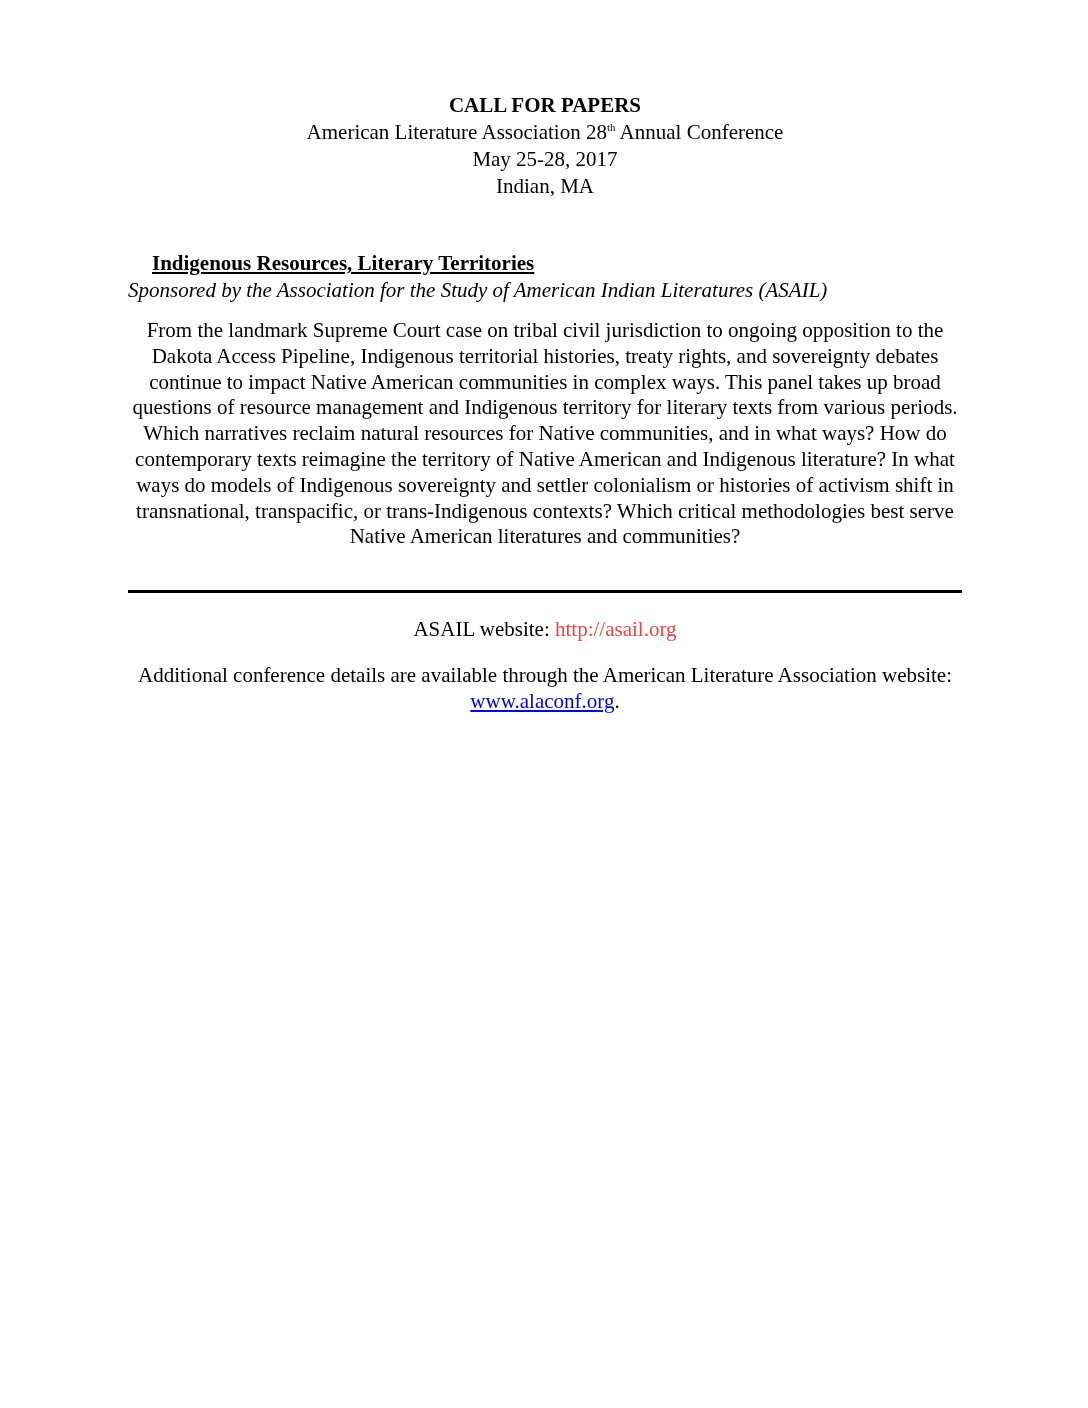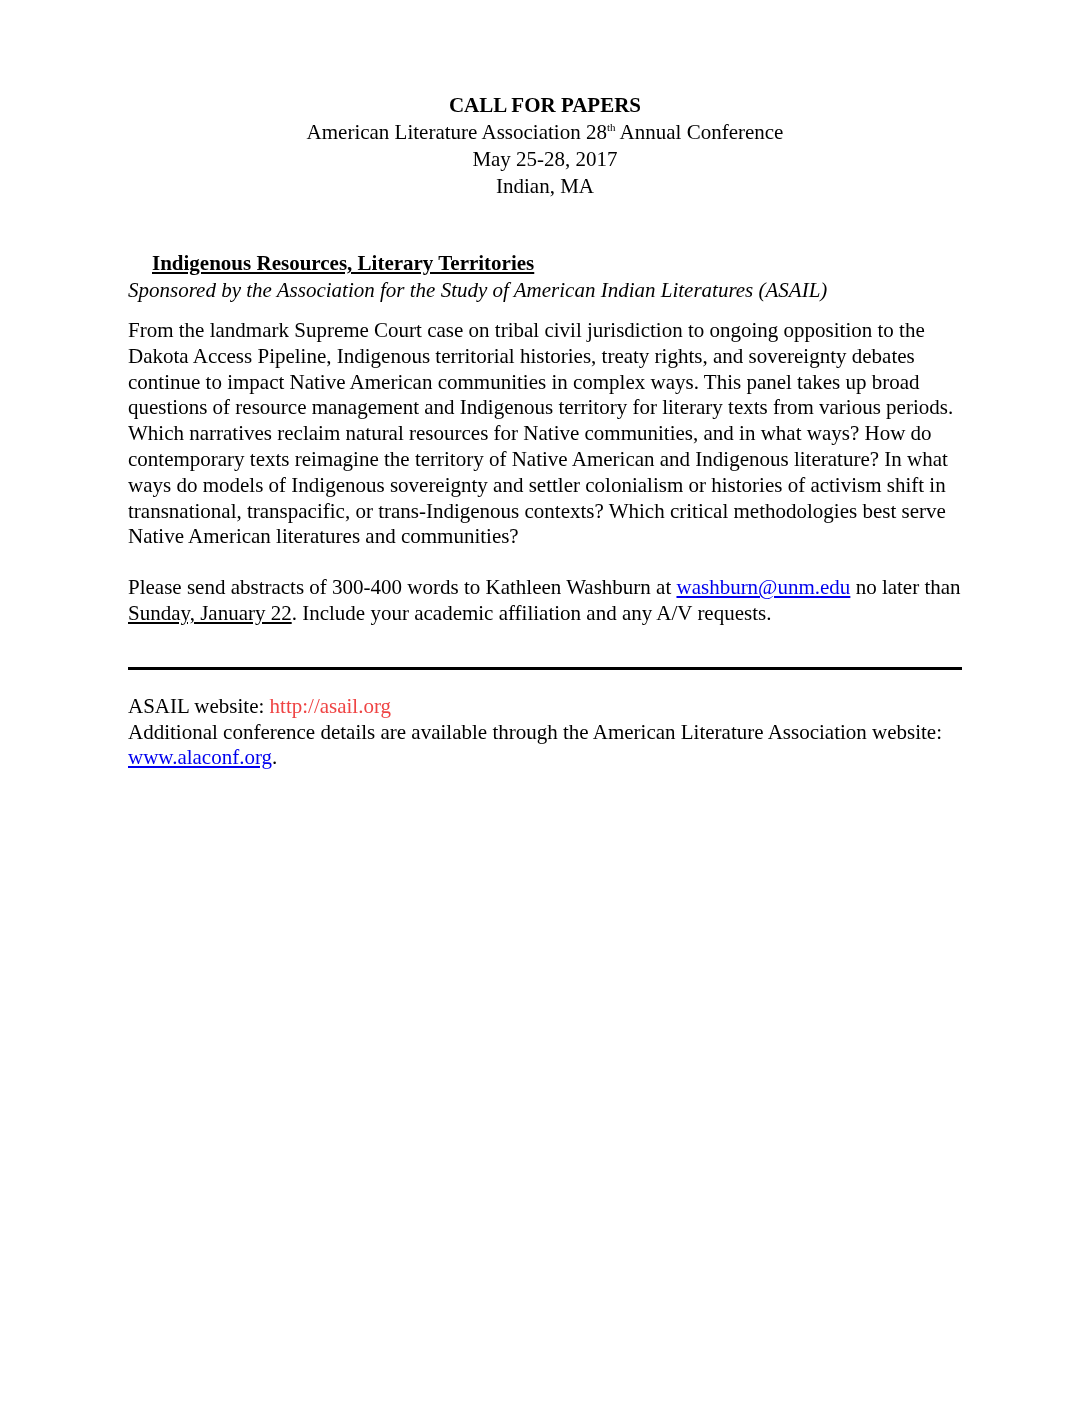--- a/index.html
+++ b/index.html
@@ -34,34 +34,34 @@
   .session { margin-top: 50px; font-size: 21px; line-height: 27px; }
   .session-heading {
     font-weight: bold;
     text-decoration: underline;
     margin-left: 24px;
   }
   .session-sponsor { font-style: italic; }
   .para {
     font-size: 21px;
     line-height: 25.8px;
-    text-align: left;
+    text-align: center;
   }
   .para1 { margin-top: 14px; }
   .submit-para { margin-top: 25px; }
   .divider {
     margin-top: 40px;
     border: none;
     border-top: 3px solid #000000;
     width: 100%;
     height: 0;
   }
   .membership-para { margin-top: 28px; }
   .website-line { margin-top: 24px; }
-  .details-para { }
+  .details-para { margin-top: 20px; }
   a.doc-link {
     color: #0000EE;
     text-decoration: underline;
     cursor: pointer;
   }
   a.doc-link-plain {
     color: #ef4444;
     text-decoration: none;
     cursor: pointer;
   }
@@ -85,23 +85,20 @@
     </div>
   </div>
 
   <div class="session">
     <div class="session-heading">Indigenous Resources, Literary Territories</div>
     <div class="session-sponsor">Sponsored by the Association for the Study of American Indian Literatures (ASAIL)</div>
   </div>
 
   <p class="para para1">From the landmark Supreme Court case on tribal civil jurisdiction to ongoing opposition to the Dakota Access Pipeline, Indigenous territorial histories, treaty rights, and sovereignty debates continue to impact Native American communities in complex ways. This panel takes up broad questions of resource management and Indigenous territory for literary texts from various periods. Which narratives reclaim natural resources for Native communities, and in what ways? How do contemporary texts reimagine the territory of Native American and Indigenous literature? In what ways do models of Indigenous sovereignty and settler colonialism or histories of activism shift in transnational, transpacific, or trans-Indigenous contexts? Which critical methodologies best serve Native American literatures and communities?</p>
 
-  <p class="para submit-para">
-    <span>Please send abstracts of 300-400 words to Kathleen Washburn at </span><a class="doc-link">washburn@unm.edu</a><span> no later than </span><span class="underlined">Sunday, January 22</span><span>. Include your academic affiliation and any A/V requests.</span>
-  </p>
 
   <hr class="divider">
 
 
   <p class="para website-line">
     <span>ASAIL website: </span><a class="doc-link-plain">http://asail.org</a>
   </p>
 
   <p class="para details-para">
     <span>Additional conference details are available through the American Literature Association website: </span><a class="doc-link">www.alaconf.org</a><span>.</span>

